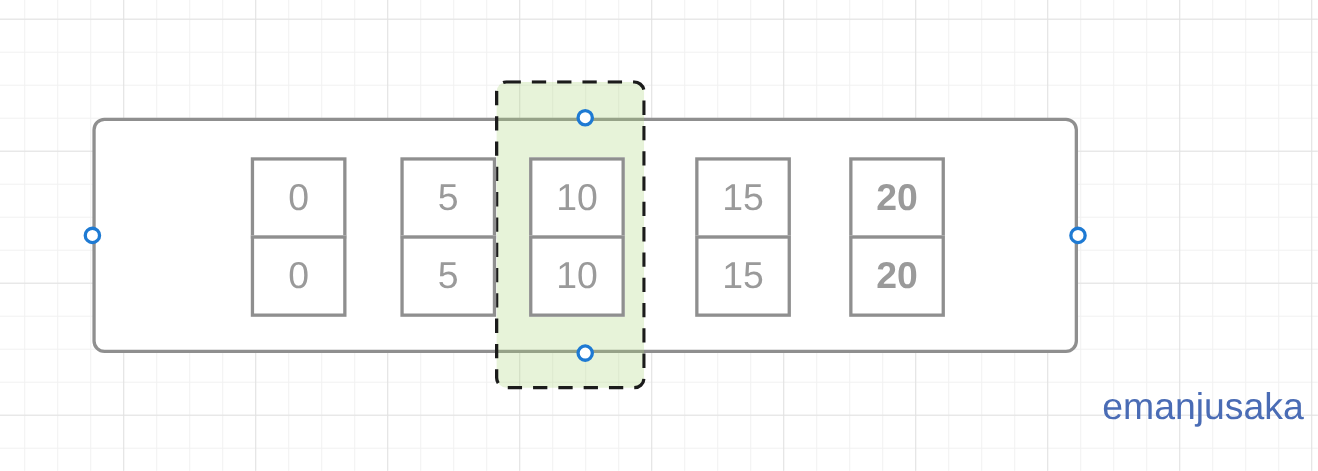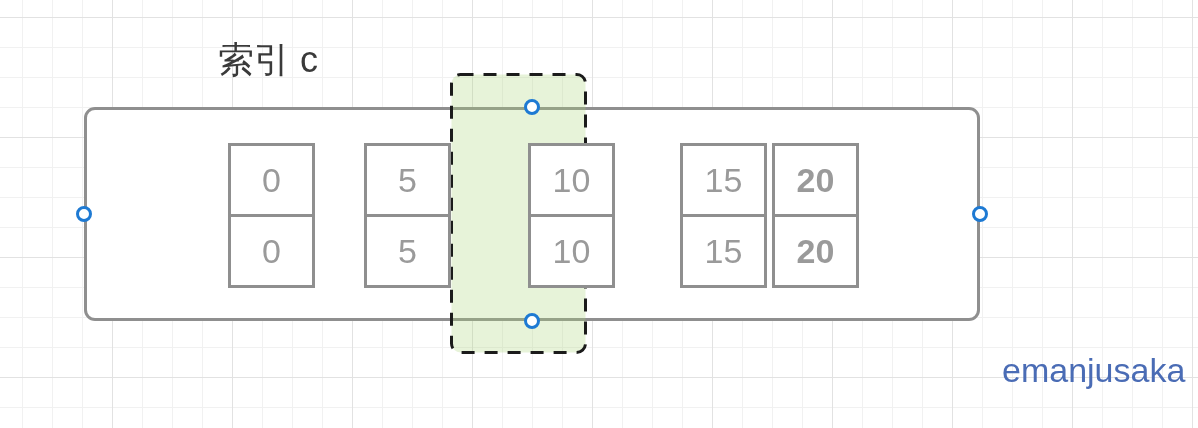--- a/index.html
+++ b/index.html
@@ -49,22 +49,22 @@
   .selection-highlight rect{
     fill:var(--highlight-fill);
     fill-opacity:0.28;
     stroke:var(--highlight-border);
     stroke-width:3;
   }
   .array-column{
     position:absolute;top:143px;
     width:87px;height:148px;
   }
-  .col-0{left:228px;} .col-1{left:364px;} .col-2{left:528px;}
-  .col-3{left:664px;padding-left:16px;} .col-4{left:772px;font-weight:bold;}
+  .col-0{left:228px;} .col-1{left:364px;} .col-2{left:481px;}
+  .col-3{left:616px;padding-left:16px;} .col-4{left:772px;font-weight:bold;}
   .cell{
     box-sizing:border-box;
     width:87px;height:74px;
     background:#ffffff;
     border:3px solid var(--shape-border);
     display:flex;align-items:center;justify-content:center;
     font-size:34px;color:var(--value-text);
   }
   .cell.bottom{margin-top:-3px;}
   .handle{
@@ -83,21 +83,20 @@
     font-size:34px;line-height:36px;
     color:var(--watermark-text);
     white-space:nowrap;
   }
 </style>
 </head>
 <body>
 
 <div class="canvas">
 
-  <div class="diagram-title">索引 c</div>
 
   <div class="container-shape"></div>
 
   <svg class="selection-highlight" width="137" height="281" viewBox="0 0 137 281" xmlns="http://www.w3.org/2000/svg">
     <rect x="1.5" y="1.5" width="134" height="278" rx="9" stroke-dasharray="13 10"></rect>
   </svg>
 
   <div class="array-column col-0">
     <div class="cell top">0</div>
     <div class="cell bottom">0</div>

